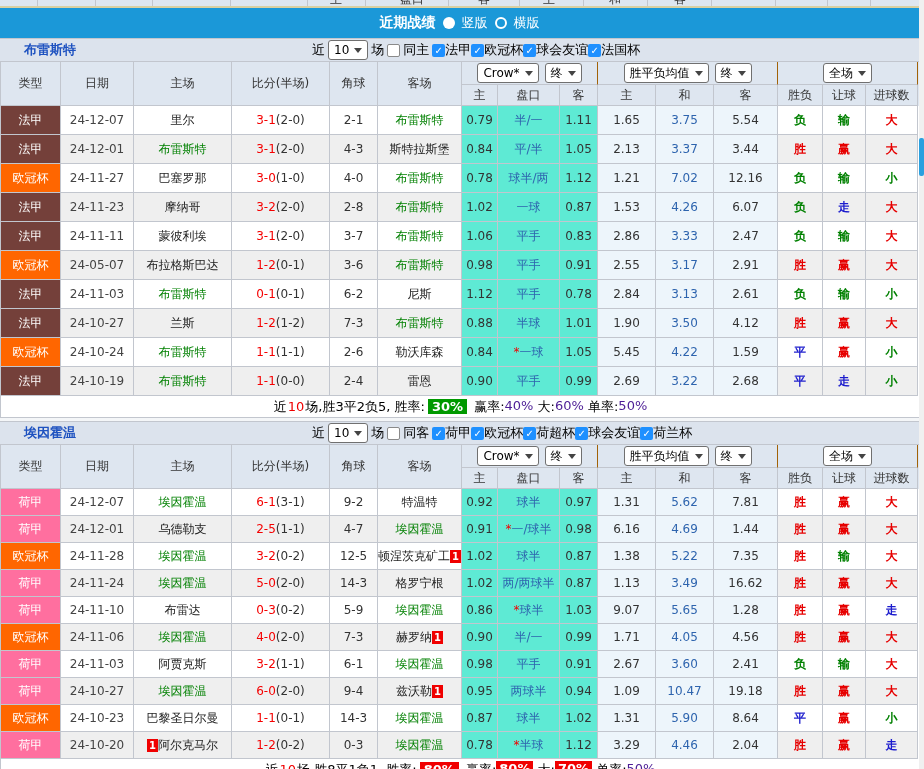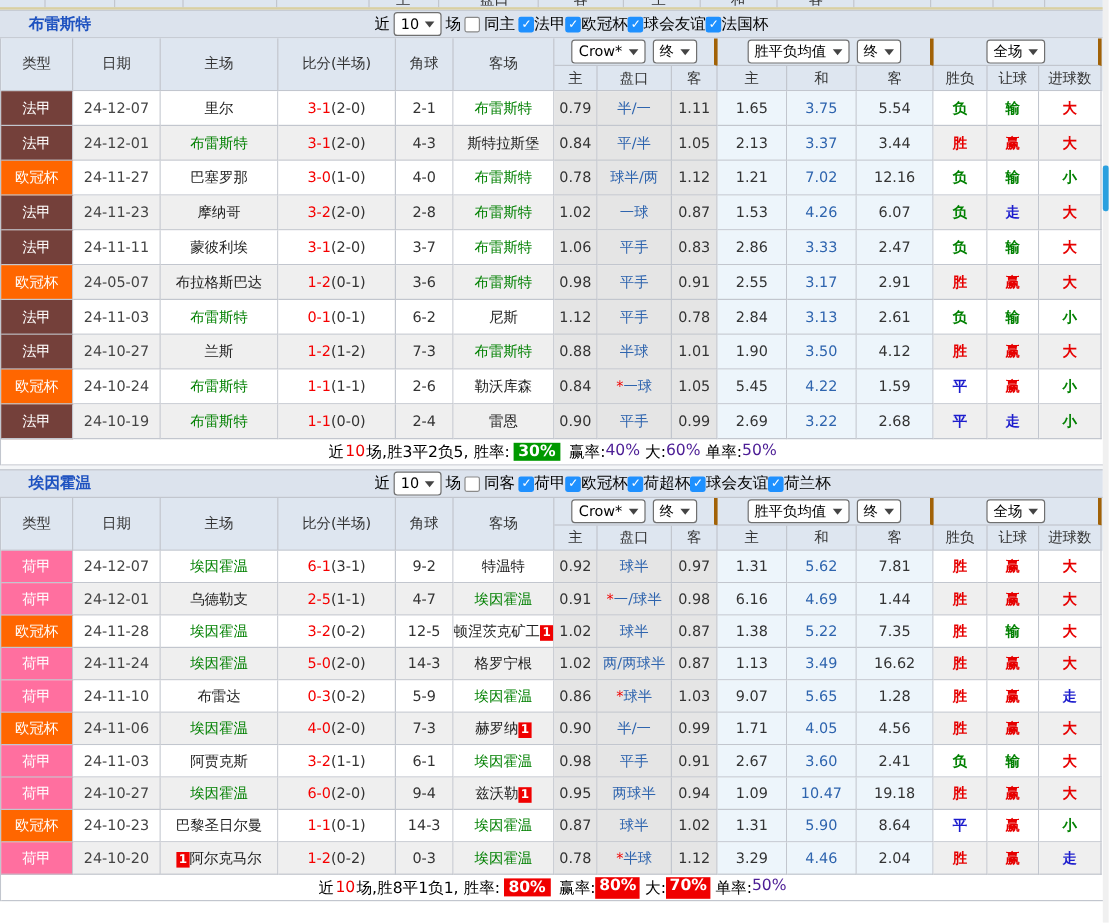--- a/index.html
+++ b/index.html
@@ -32,29 +32,29 @@
   .cb.off { background:#fff; border:1px solid #8a8a8a; }
   .lf-item { display:inline-flex; align-items:center; }
   
   .tbl { width:919px; border-left:1px solid #c2c6ce; }
   .grid { display:grid; grid-template-columns:60px 73px 98px 98px 48px 84px 36px 62px 38px 58px 58px 64px 45px 43px 52px; }
   .hcell, .cell { border-right:1px solid #c2c6ce; border-bottom:1px solid #c2c6ce;
     display:flex; align-items:center; justify-content:center; overflow:hidden; white-space:nowrap; }
   .thead { background:#dee6f0; }
   .thead .grid { grid-template-rows:23px 21px; }
   .hspan { grid-row:1 / 3; }
-  .hgrp { border-right:3px solid #a16207; border-bottom:1px solid #c2c6ce; display:flex; align-items:center; justify-content:center; gap:6px; }
+  .hgrp { border-right:1px solid #a16207; border-bottom:1px solid #c2c6ce; display:flex; align-items:center; justify-content:center; gap:6px; }
   .g1 { grid-column:7 / 10; grid-row:1; }
   .g2 { grid-column:10 / 13; grid-row:1; }
   .g3 { grid-column:13 / 16; grid-row:1; }
   .row { height:29px; }
   .sec2 .row { height:27px; }
   .cell.plain { background:#fff; }
   .row.alt .cell.plain { background:#efefef; }
-  .cell.beige { background:#e5e5e5; }
+  .cell.beige { background:#5eead4; }
   .cell.cblue { background:#edf5fb; }
   .type-cell { color:#fff; font-size:12px; }
   .date { color:#444; }
   .score-main { color:#f50000; }
   .score-half { color:#333; }
   .team { color:#222; }
   .team.focal { color:#008000; }
   .hc { color:#2e64ae; }
   .star { color:#f00000; }
   .avgmid { color:#2e64ae; }
@@ -94,20 +94,27 @@
       <span class="sl-div" style="left: 827px;"></span>
       <span class="sl-div" style="left: 870px;"></span>
       <span class="sl-label" style="left: 330px;">主</span>
       <span class="sl-label" style="left: 400px;">盘口</span>
       <span class="sl-label" style="left: 478px;">客</span>
       <span class="sl-label" style="left: 543px;">主</span>
       <span class="sl-label" style="left: 609px;">和</span>
       <span class="sl-label" style="left: 674px;">客</span>
     </div>
 
+  <div class="bluebar">
+    <span class="ttl">近期战绩</span>
+    <span class="radio-on"></span>
+    <span class="rlabel">竖版</span>
+    <span class="radio-off"></span>
+    <span class="rlabel">横版</span>
+  </div>
 
   <div class="sec-head">
     <span class="team-title">布雷斯特</span>
     <span class="filters">
       <span>近</span>
       <span class="sel">
           <span>10</span>
           <span class="chev"></span>
         </span>
       <span>场</span>

